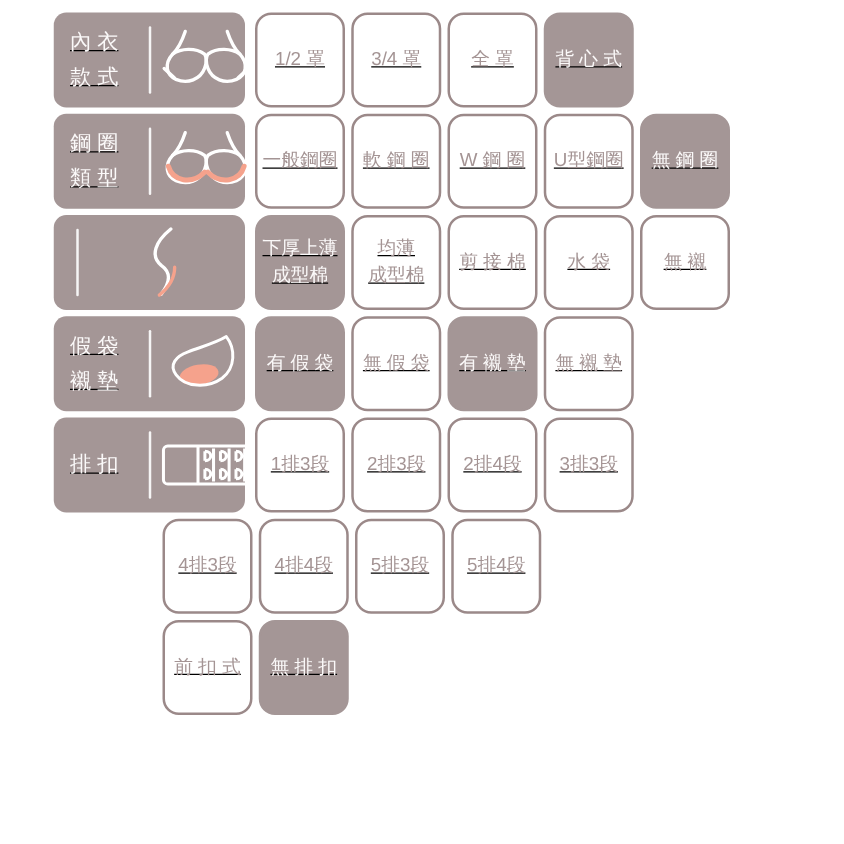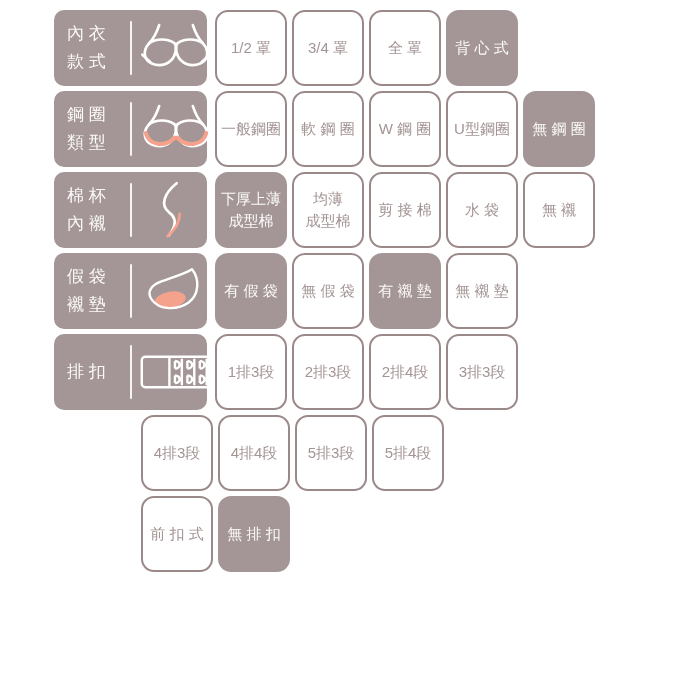--- a/index.html
+++ b/index.html
@@ -8,21 +8,21 @@
     --cell-text:#a49494;
     --salmon:#f5a28c;
     --white-text:#fbf9f9;
   }
   html,body{margin:0;padding:0;}
   body{
     width:675px;height:675px;background:#ffffff;position:relative;
     font-family:"Liberation Sans","DejaVu Sans",sans-serif;
     -webkit-font-smoothing:antialiased;
   }
-  .board{position:absolute;left:54px;top:10px;}
+  .board{position:absolute;left:43px;top:10px;text-decoration:underline;}
   .row{display:flex;align-items:flex-start;margin-bottom:5px;}
   .row.no-label{margin-left:87px;}
   .label-block{
     width:153px;height:76px;background:var(--mauve);border-radius:10px;
     display:flex;align-items:center;box-sizing:border-box;
     padding:0 8px 0 13px;margin-right:8px;flex:none;
   }
   .label-text{
     color:var(--white-text);font-size:17px;line-height:1.65;
     white-space:pre-line;flex:none;width:58px;
@@ -94,22 +94,20 @@
       <div class="cell">一般鋼圈</div>
       <div class="cell">軟 鋼 圈</div>
       <div class="cell">W 鋼 圈</div>
       <div class="cell">U型鋼圈</div>
       <div class="cell selected">無 鋼 圈</div>
     </div>
   </div>
 
   <div class="row">
     <div class="label-block">
-      <div class="label-text">棉 杯
-內 襯</div>
       <div class="label-divider"></div>
       <div class="label-icon">
         <svg width="46" height="62" viewBox="0 0 60 80" fill="none" stroke="#ffffff" stroke-width="3.5" stroke-linecap="round">
           <path d="M40 5 C24 18 18 33 30 43 C40 50 40 60 30 73"></path>
           <path d="M44 45 C44 57 38 66 28 74" style="stroke:var(--salmon)"></path>
         </svg>
       </div>
     </div>
     <div class="cells">
       <div class="cell selected">下厚上薄

